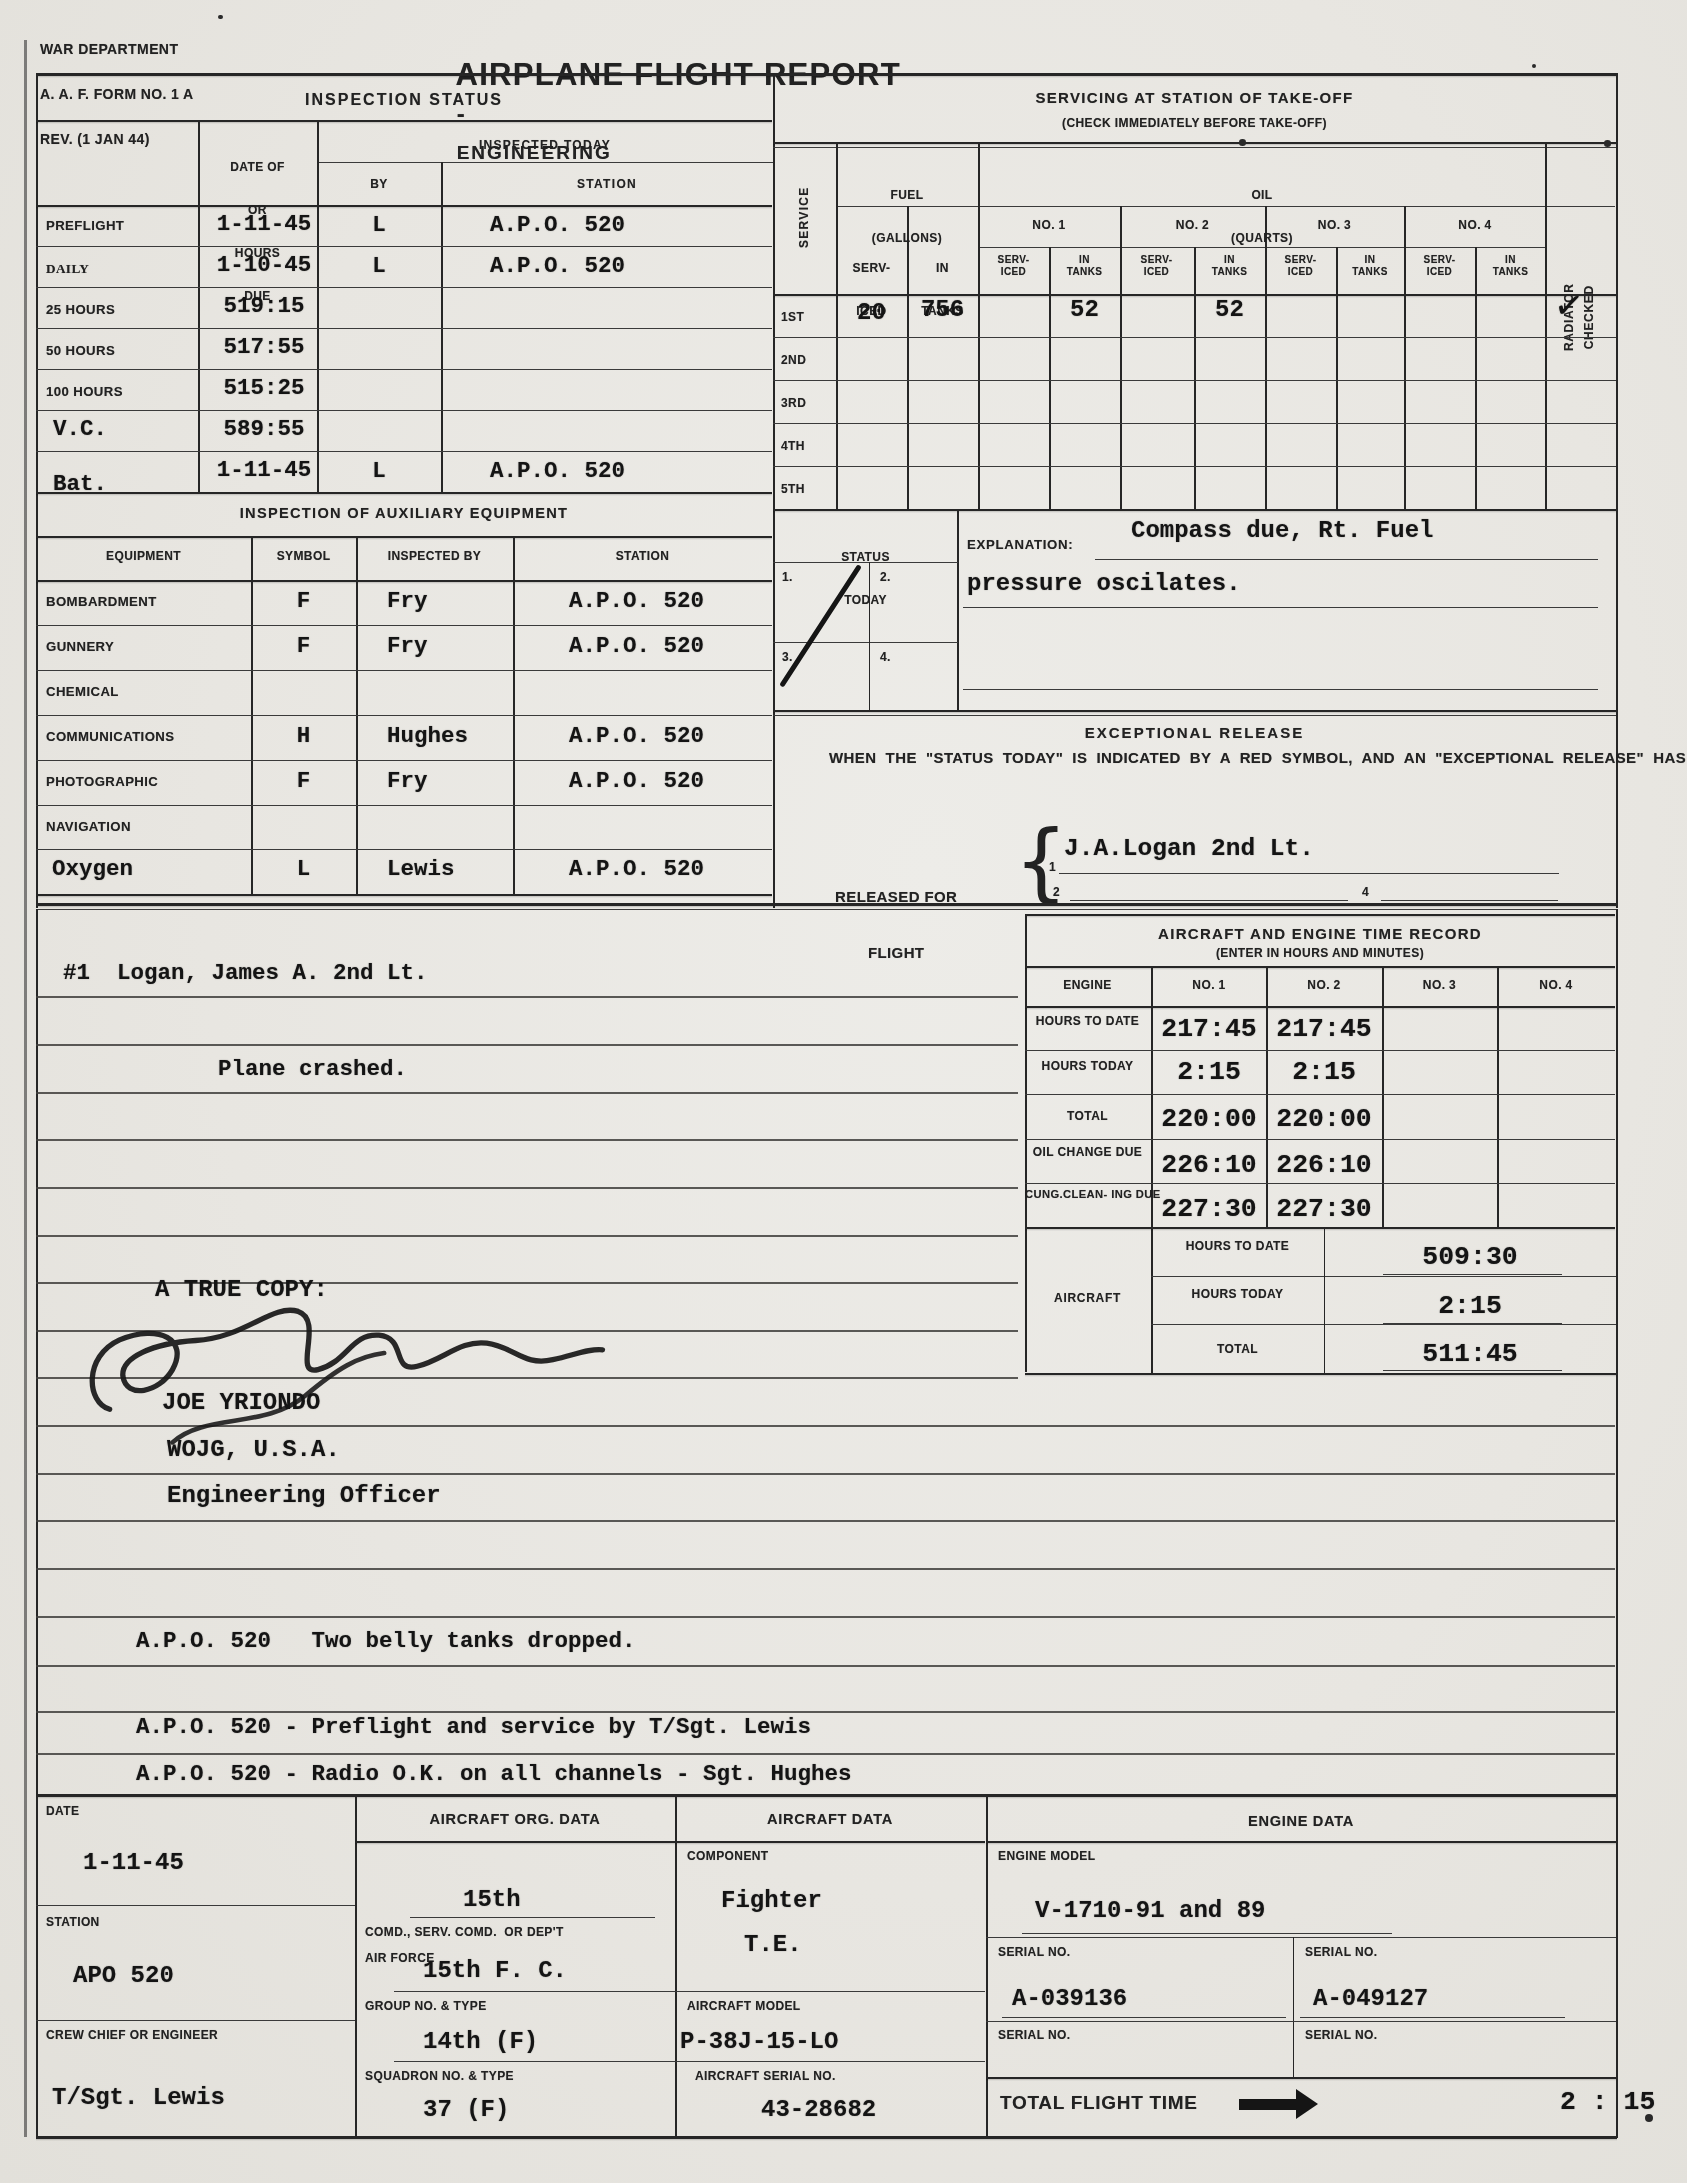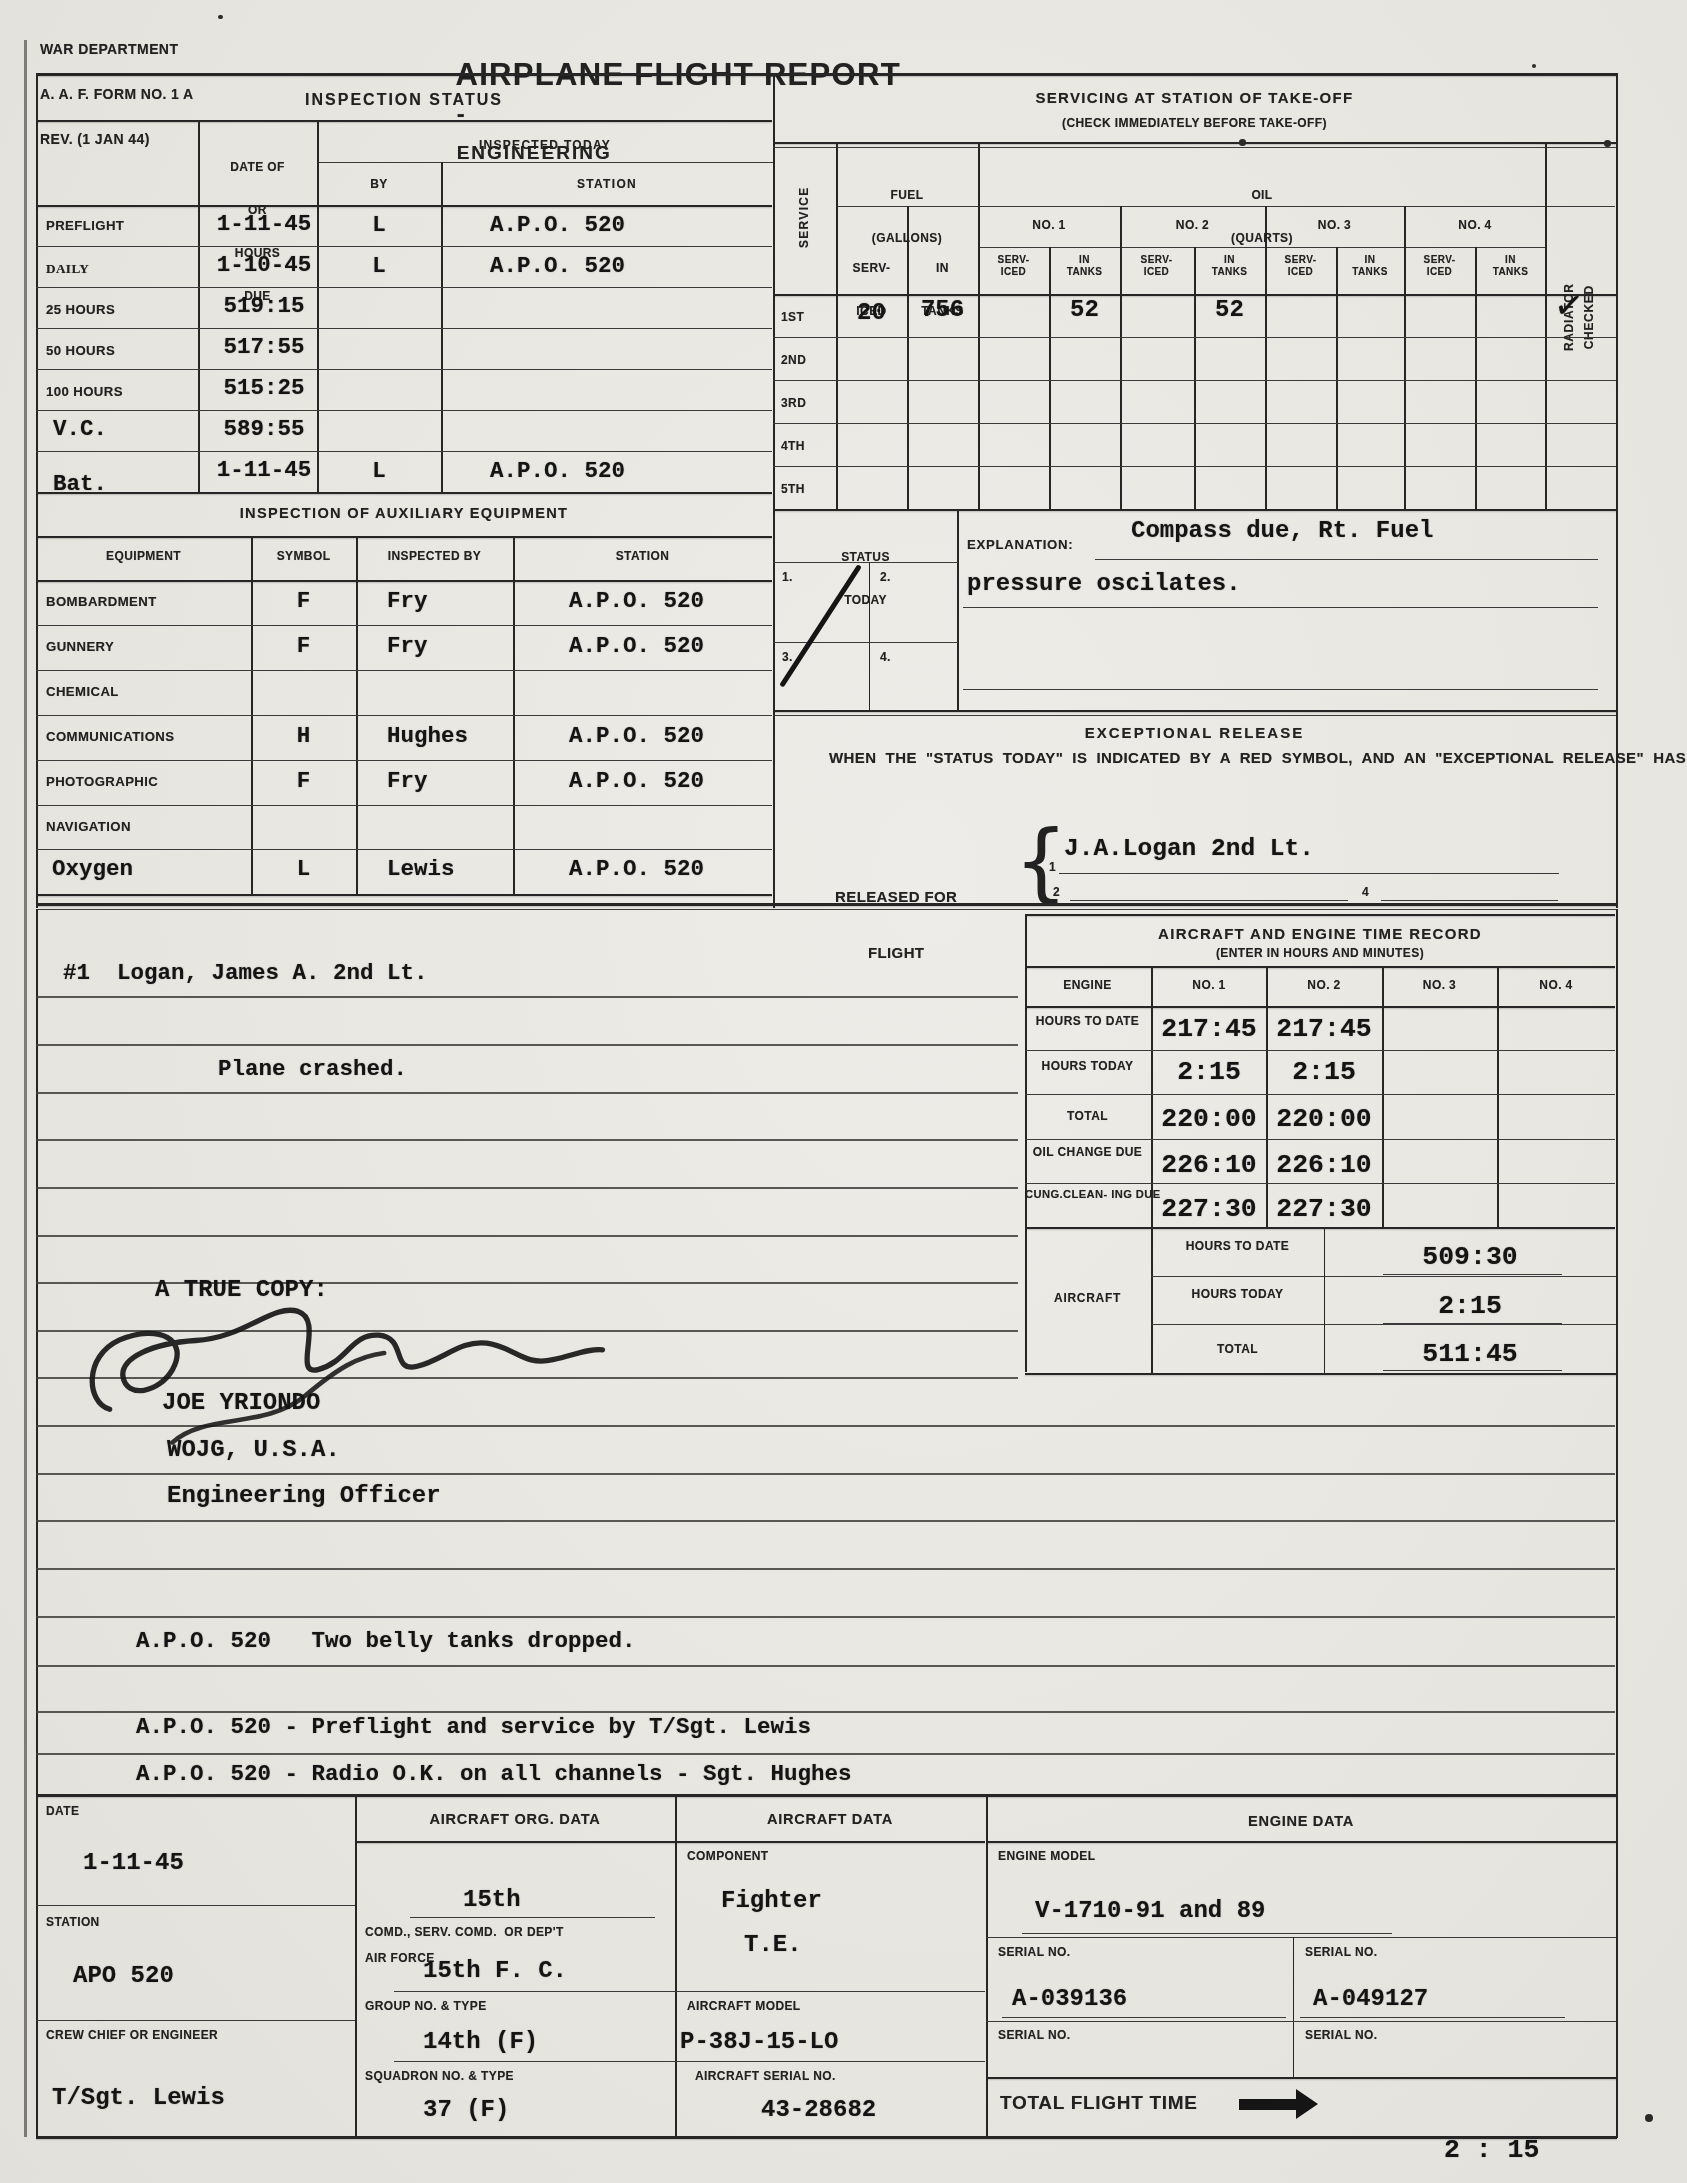--- a/index.html
+++ b/index.html
@@ -407,21 +407,21 @@
   <div class="hl thin" style="left:1002px;top:2017px;width:284px;"></div>
   <div class="hl thin" style="left:1300px;top:2017px;width:265px;"></div>
   <div class="hl thin" style="left:986px;top:2021px;width:630px;"></div>
   <div class="lbl sm" style="left:998px;top:2028px;">SERIAL NO.</div>
   <div class="lbl sm" style="left:1305px;top:2028px;">SERIAL NO.</div>
   <div class="hl" style="left:986px;top:2077px;width:630px;"></div>
   <div class="lbl" style="left:1000px;top:2092px;font-size:19px;letter-spacing:0.7px;">TOTAL FLIGHT TIME</div>
   <div style="position:absolute;left:1239px;top:2099px;width:58px;height:10.6px;background:#151515;">
     <div style="position:absolute;right:-21px;top:-10px;width:0;height:0;border-left:22.5px solid #151515;border-top:15px solid transparent;border-bottom:15px solid transparent;"></div>
   </div>
-  <div class="typed t40" style="left:1444px;top:2087px;margin-top:48px;">2 : 15</div>
+  <div class="typed t40" style="left:1560px;top:2087px;">2 : 15</div>
 
   <div class="speck" style="left:1645px;top:2114px;width:8px;height:8px;"></div>
   <div class="speck" style="left:218px;top:14.6px;width:4.6px;height:4.6px;"></div>
   <div class="speck" style="left:1532px;top:64px;width:4px;height:4px;"></div>
   <div class="speck" style="left:1239px;top:139px;width:6.6px;height:6.6px;"></div>
   <div class="speck" style="left:1604px;top:140px;width:6.6px;height:6.6px;"></div>
 
 </div>
 
 

